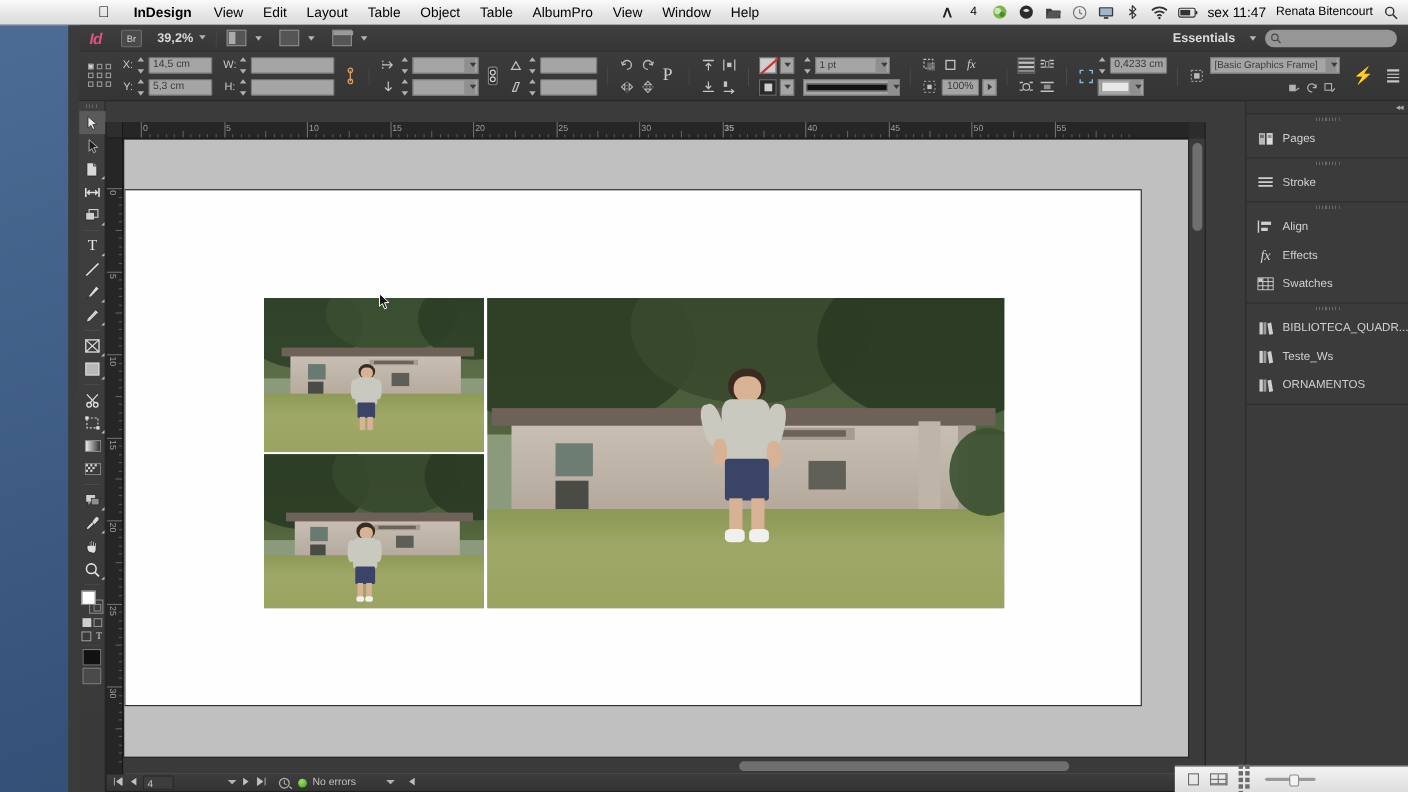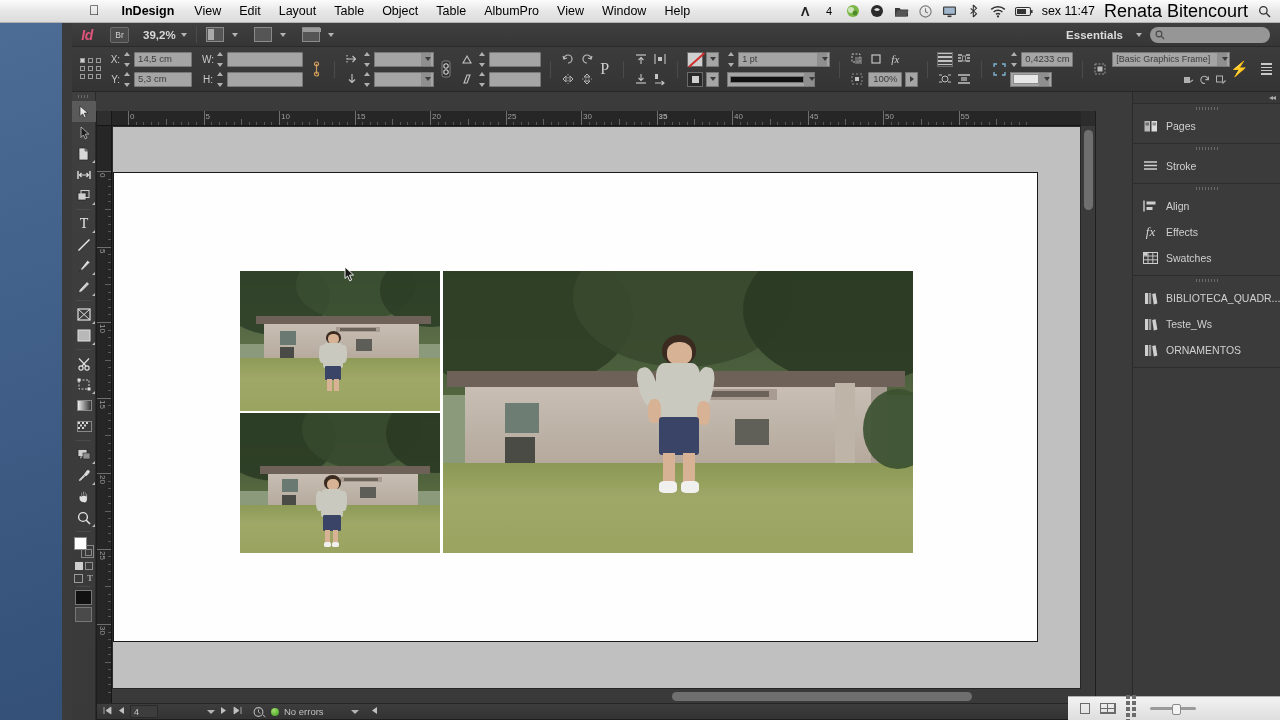--- a/index.html
+++ b/index.html
@@ -29,21 +29,21 @@
   .mb-item { padding: 0 9px; line-height: 22px; height: 22px; white-space: nowrap; }
   .mb-apple { padding: 0 11px; font-size: 14px; line-height: 20px; }
   .mb-app { font-weight: bold; padding: 0 11px; }
   .mb-right {
     margin-left: auto; display: flex; align-items: center; gap: 9px;
     padding-right: 8px; font-size: 12px;
   }
   .mb-ico { display: inline-flex; align-items: center; justify-content: center;
             height: 22px; min-width: 15px; }
   .mb-clock { font-size: 12.5px; white-space: nowrap; }
-  .mb-user { font-size: 18px; white-space: nowrap; }
+  .mb-user { font-size: 11px; white-space: nowrap; }
 
   
   .idapp {
     position: absolute; left: 72px; top: 23px; width: 1208px; height: 697px;
     background: #3b3b3b;
   }
 
   
   .appbar {
     position: absolute; left: 0; top: 0; width: 1208px; height: 24px;
@@ -625,21 +625,21 @@
             </span>
         </div>
       </div>
 
       <div class="cbcol" style="margin-left:8px;">
         <div class="cbrow">
           <span class="stepper">
               <b class="u"></b>
               <b class="d"></b>
             </span>
-          <span class="drop" style="width:92px;">
+          <span class="drop" style="width:68px;">
             <span>1 pt</span>
               <i class="dc">
                 <i class="caret" style="border-top-color:#3b3b3b"></i>
               </i>
           </span>
         </div>
         <div class="cbrow">
           <span class="drop" style="width:88px;padding:0;">
             <span class="strokebar" style="margin-left:2px;"></span>
               <i class="dc">

